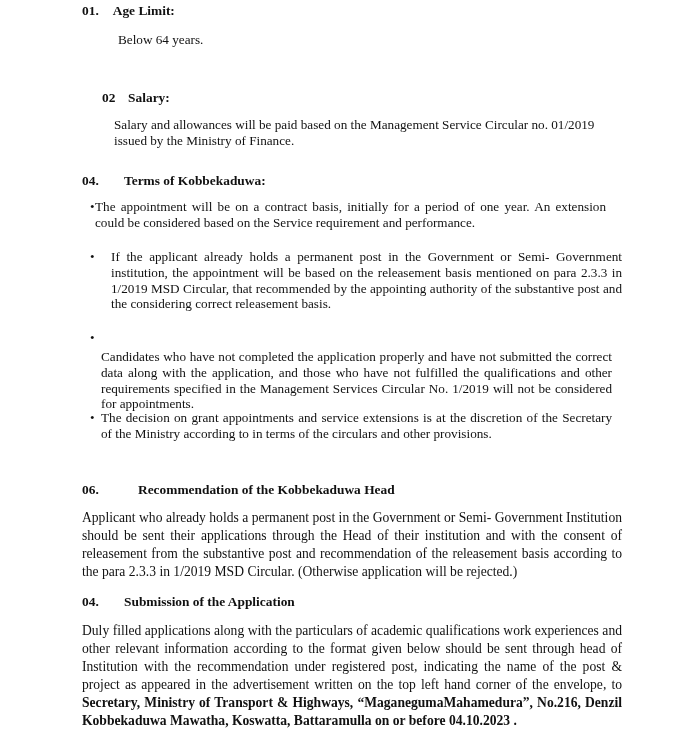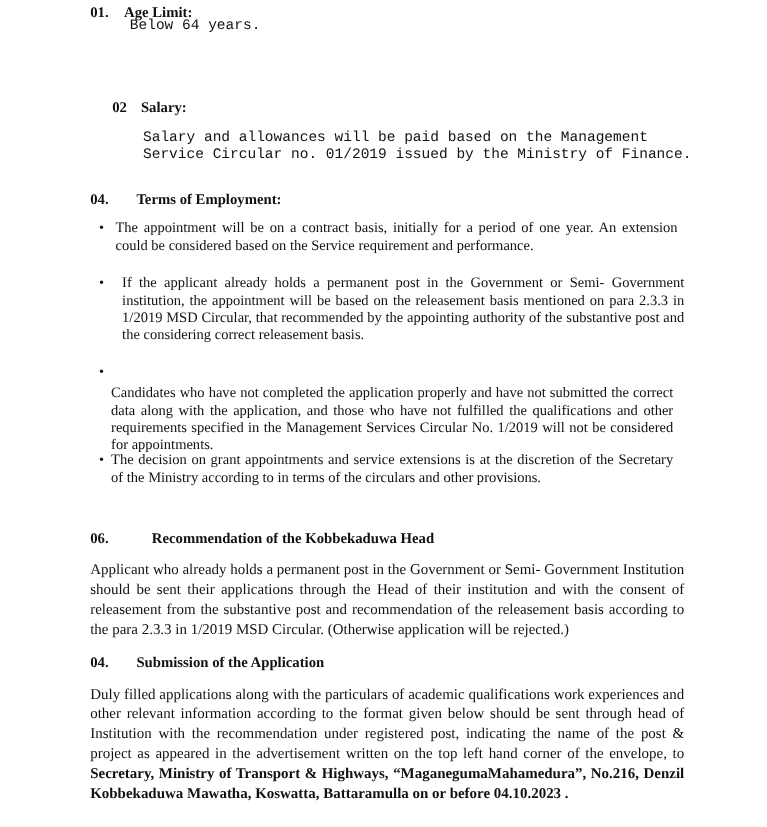--- a/index.html
+++ b/index.html
@@ -17,38 +17,38 @@
     .bold { font-weight: bold; }
   </style>
 </head>
 <body>
 
 <div class="abs h" style="left:82px; top:3px;">
   <span>01.</span>
   <span style="display:inline-block; width:8px;"></span>
   <span>Age Limit:</span>
 </div>
-<div class="abs p" style="left:118px; top:15px;font-family:Liberation Mono, monospace;">Below  64 years.</div>
+<div class="abs p" style="left:118px; top:32px;">Below  64 years.</div>
 
 <div class="abs h" style="left:82px; top:90px;margin-left:20px;">
   <span>02</span>
   <span style="display:inline-block; width:6px;"></span>
   <span>Salary:</span>
 </div>
-<div class="abs p" style="left:130px; top:117px; width:510px;font-family:Liberation Mono, monospace;">Salary and allowances will be paid based on the Management Service Circular no. 01/2019 issued by the  Ministry of Finance.</div>
+<div class="abs p" style="left:114px; top:117px; width:510px;">Salary and allowances will be paid based on the Management Service Circular no. 01/2019 issued by the  Ministry of Finance.</div>
 
 <div class="abs h" style="left:82px; top:173px;">
   <span>04.</span>
-  <span class="abs" style="left:42px; top:0;">Terms of Employment:</span>
+  <span class="abs" style="left:42px; top:0;">Terms of Kobbekaduwa:</span>
 </div>
 
 <div>
   <div>
     <span class="bullet" style="left:90px; top:199px;">•</span>
-    <div class="abs p just" style="left:105px; top:199px; width:511px;">The appointment will be on a contract basis, initially for a period of one year. An extension could be considered based on the Service requirement and performance.</div>
+    <div class="abs p just" style="left:95px; top:199px; width:511px;">The appointment will be on a contract basis, initially for a period of one year. An extension could be considered based on the Service requirement and performance.</div>
   </div>
   <div>
     <span class="bullet" style="left:90px; top:249px;">•</span>
     <div class="abs p just" style="left:111px; top:249px; width:511px;">If the applicant already holds a permanent post in the Government or Semi- Government institution, the appointment will be based on the releasement basis mentioned on para 2.3.3 in 1/2019 MSD Circular, that recommended by the appointing authority of the substantive post and the considering correct releasement basis.</div>
   </div>
   <div>
     <span class="bullet" style="left:90px; top:330px;">•</span>
     <div class="abs p just" style="left:101px; top:330px; width:511px;margin-top:19px;">Candidates who have not completed the application properly and have not submitted the correct data along with the application, and those who have not fulfilled the qualifications and other requirements specified in the Management Services Circular No. 1/2019  will not be considered for appointments.</div>
   </div>
   <div>

